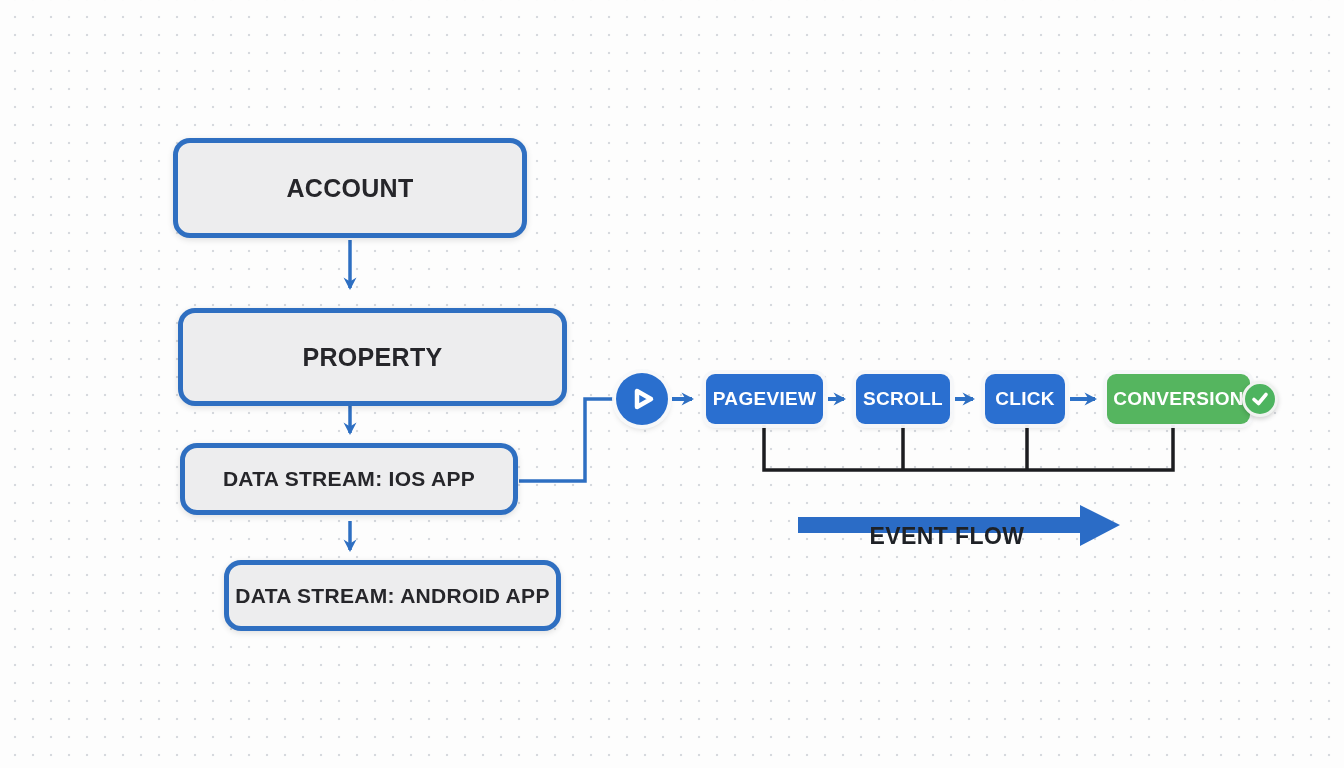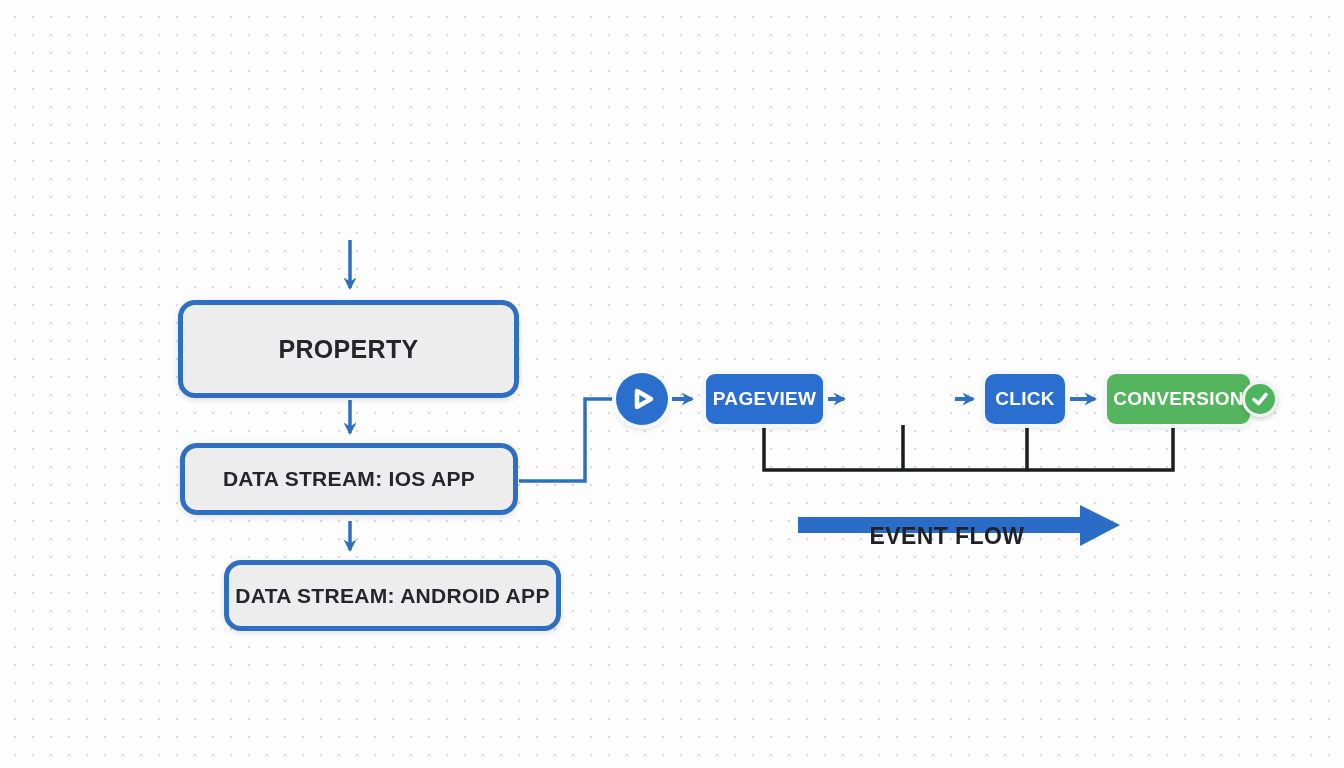--- a/index.html
+++ b/index.html
@@ -22,21 +22,21 @@
     position:absolute;box-sizing:border-box;
     background:#ededee;
     border:5px solid #2f6fc1;
     border-radius:17px;
     display:flex;align-items:center;justify-content:center;
     color:#26262a;font-weight:bold;letter-spacing:.3px;
     box-shadow:0 2px 6px rgba(0,0,0,.12);
     white-space:nowrap;
   }
   .hbox-account {left:173px;top:138px;width:354px;height:100px;font-size:25px;}
-  .hbox-property{left:178px;top:300px;width:341px;height:98px;font-size:25px;}
+  .hbox-property{left:178px;top:308px;width:389px;height:98px;font-size:25px;}
   .hbox-ios     {left:180px;top:443px;width:338px;height:72px;font-size:21px;}
   .hbox-android {left:180px;top:560px;width:337px;height:71px;font-size:21px;margin-left:44px;}
 
   
   .play-btn{
     position:absolute;left:616px;top:373px;width:52px;height:52px;
     background:#2a6fce;border-radius:50%;
     box-shadow:0 0 0 4px rgba(248,249,250,.95),0 3px 7px rgba(0,0,0,.22);
     display:flex;align-items:center;justify-content:center;
   }
@@ -91,39 +91,45 @@
     <path d="M672 399 H692" stroke="#2e72c8" stroke-width="4" fill="none" marker-end="url(#arrB)"></path>
     <path d="M828 399 H844" stroke="#2e72c8" stroke-width="4" fill="none" marker-end="url(#arrB)"></path>
     <path d="M955 399 H973" stroke="#2e72c8" stroke-width="4" fill="none" marker-end="url(#arrB)"></path>
     <path d="M1070 399 H1095" stroke="#2e72c8" stroke-width="4" fill="none" marker-end="url(#arrB)"></path>
 
     <path d="M764 425 V470 H1173 V425 M903 425 V470 M1027 425 V470" stroke="#1c1d20" stroke-width="3.5" fill="none"></path>
 
     <path d="M798 517 H1080 V505 L1120 525 L1080 546 V533 H798 Z" fill="#2b6cc6"></path>
   </svg>
 
+  <div class="hbox hbox-account">
+    <span>ACCOUNT</span>
+  </div>
   <div class="hbox hbox-property">
     <span>PROPERTY</span>
   </div>
   <div class="hbox hbox-ios">
     <span>DATA STREAM: IOS APP</span>
   </div>
   <div class="hbox hbox-android">
     <span>DATA STREAM: ANDROID APP</span>
   </div>
 
   <div class="play-btn">
     <svg width="34" height="34" viewBox="0 0 34 34">
       <path d="M12 9 L12 25 L26 17 Z" fill="none" stroke="#ffffff" stroke-width="4.5" stroke-linejoin="round" stroke-linecap="round"></path>
     </svg>
   </div>
 
   <div class="step step-pageview">
     <span>PAGEVIEW</span>
   </div>
+  <div class="step step-scroll">
+    <span>SCROLL</span>
+  </div>
   <div class="step step-click">
     <span>CLICK</span>
   </div>
   <div class="step step-conversion">
     <span>CONVERSION</span>
   </div>
 
   <div class="check-badge">
     <svg width="22" height="22" viewBox="0 0 22 22">
       <polyline points="5,11.5 9.5,15.5 17,6.5" fill="none" stroke="#ffffff" stroke-width="3.6" stroke-linecap="round" stroke-linejoin="round"></polyline>

